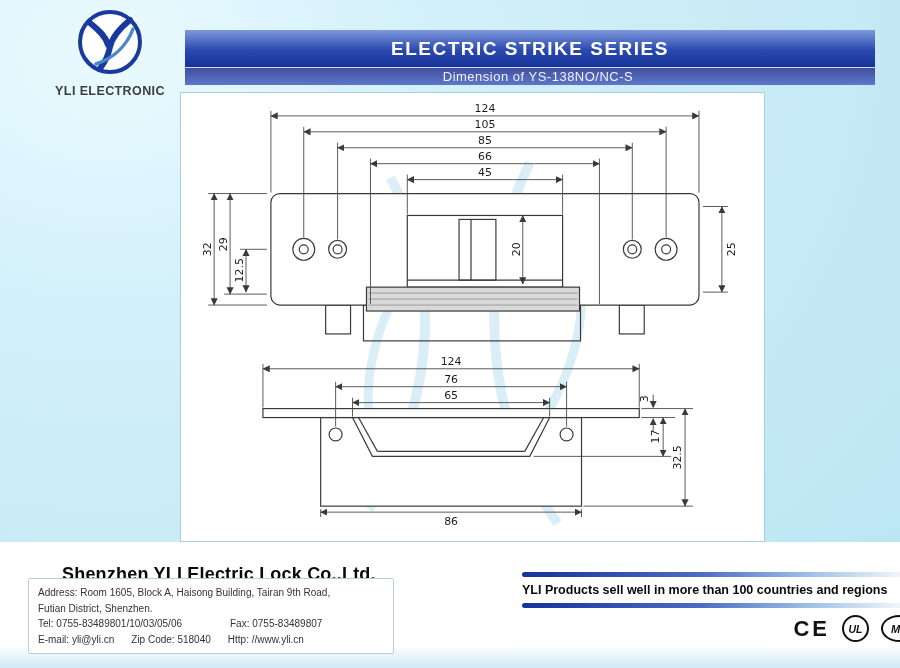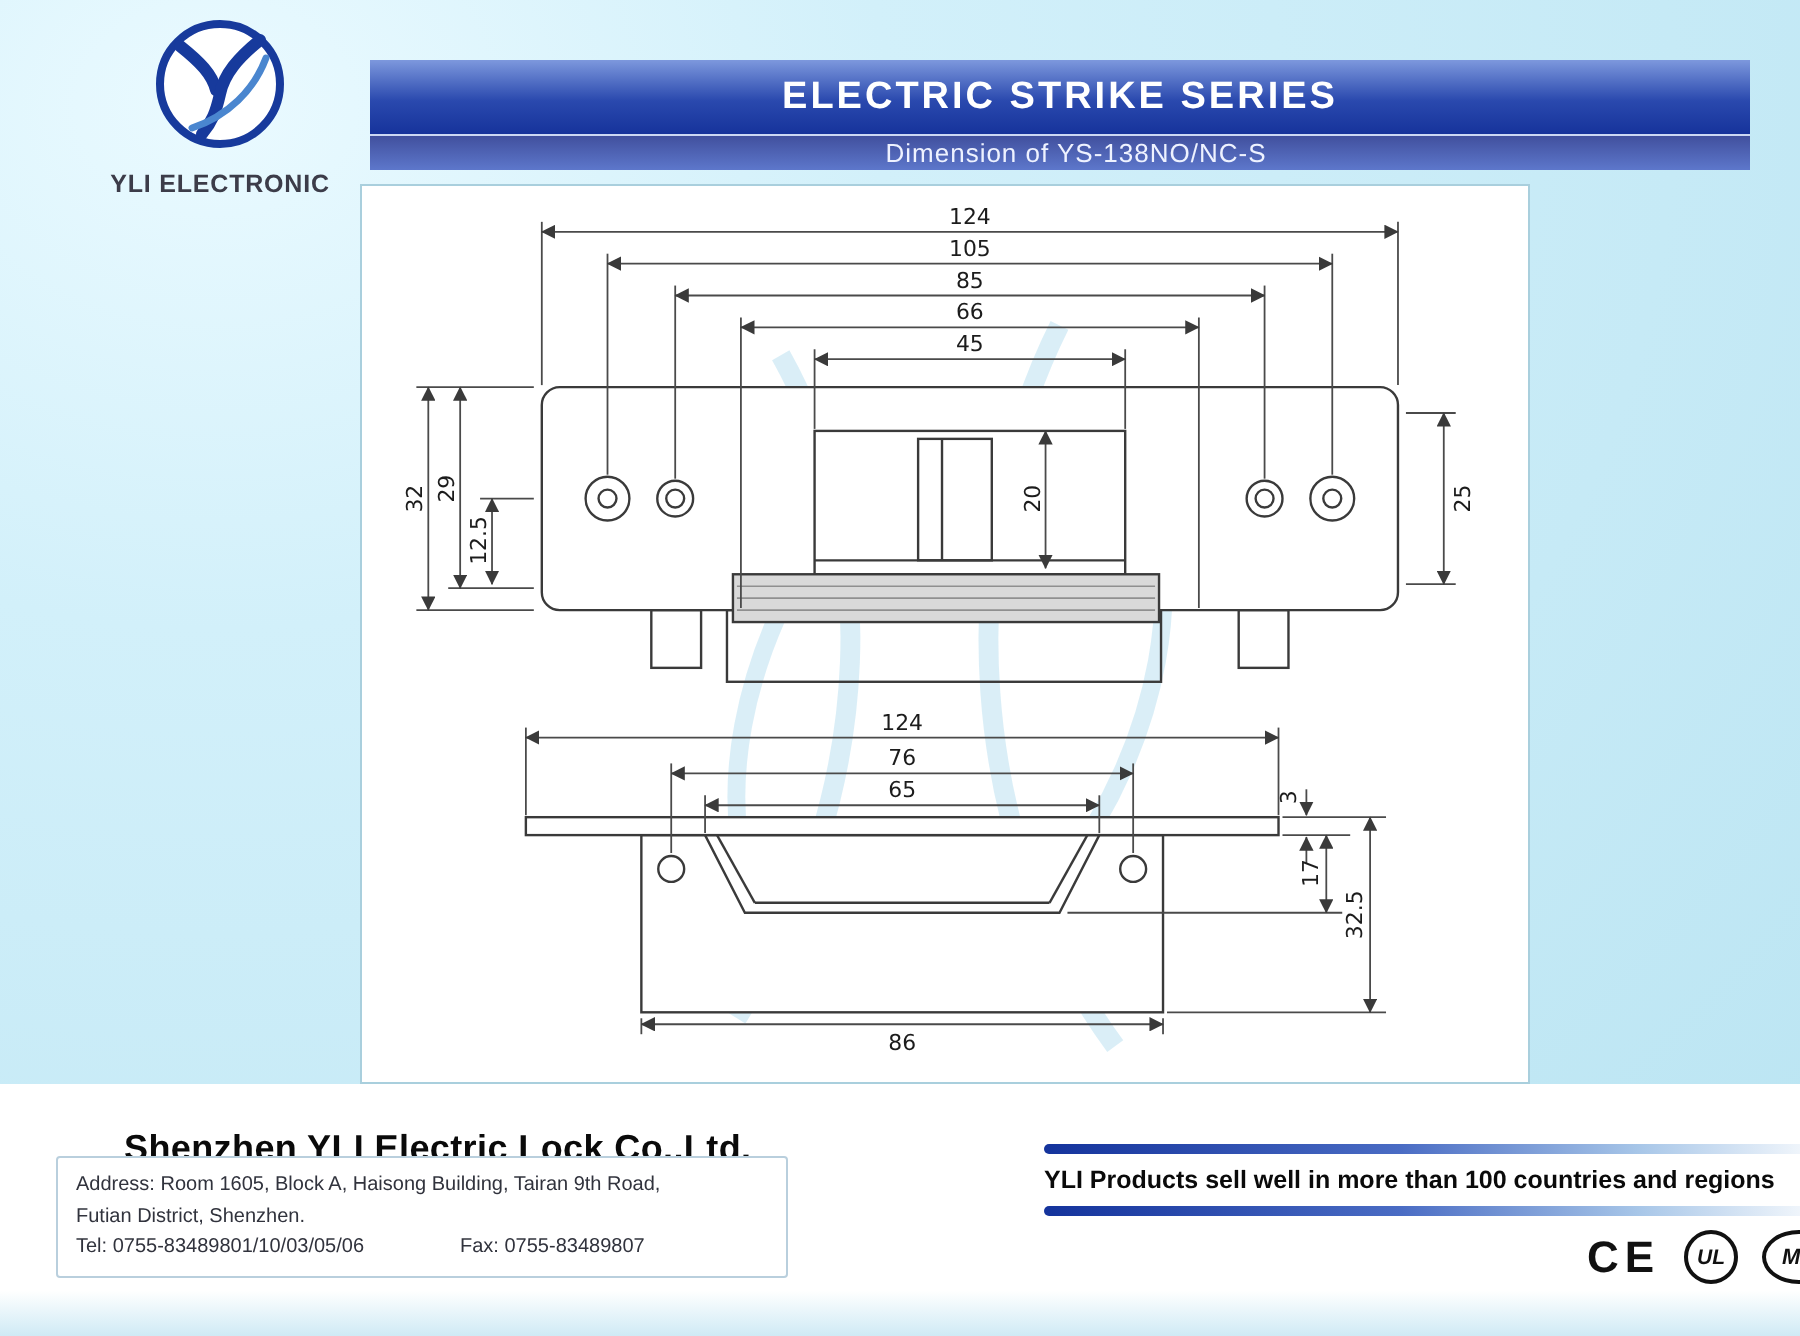--- a/index.html
+++ b/index.html
@@ -207,20 +207,25 @@
   <div class="footer">
     <div class="company">Shenzhen YLI Electric Lock Co.,Ltd.</div>
 
     <div class="address-box">
       <div>Address: Room 1605, Block A, Haisong Building, Tairan 9th Road,</div>
       <div>Futian District, Shenzhen.</div>
       <div class="row">
         <span>Tel: 0755-83489801/10/03/05/06</span>
         <span>Fax: 0755-83489807</span>
       </div>
+      <div class="row2">
+        <span>E-mail: yli@yli.cn</span>
+        <span>Zip Code: 518040</span>
+        <span>Http: //www.yli.cn</span>
+      </div>
     </div>
 
     <div class="tagline-block">
       <div class="grad-bar"></div>
       <div class="tagline">YLI Products sell well in more than 100 countries and regions</div>
       <div class="grad-bar"></div>
       <div class="certs">
         <span class="ce-mark">CE</span>
         <span class="ul-mark">UL</span>
         <span class="ma-mark">MA</span>

